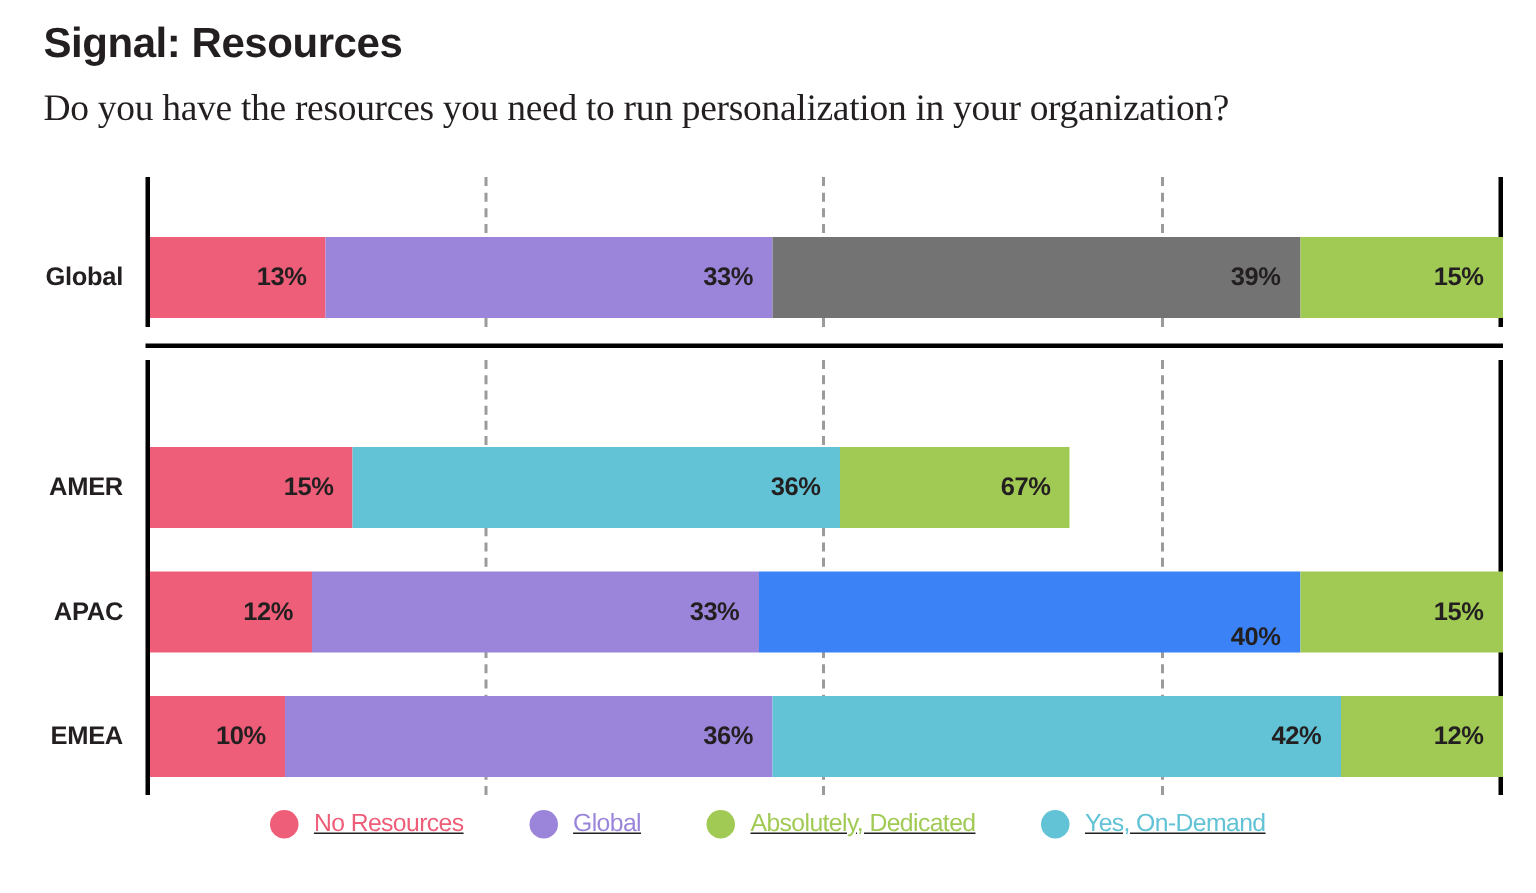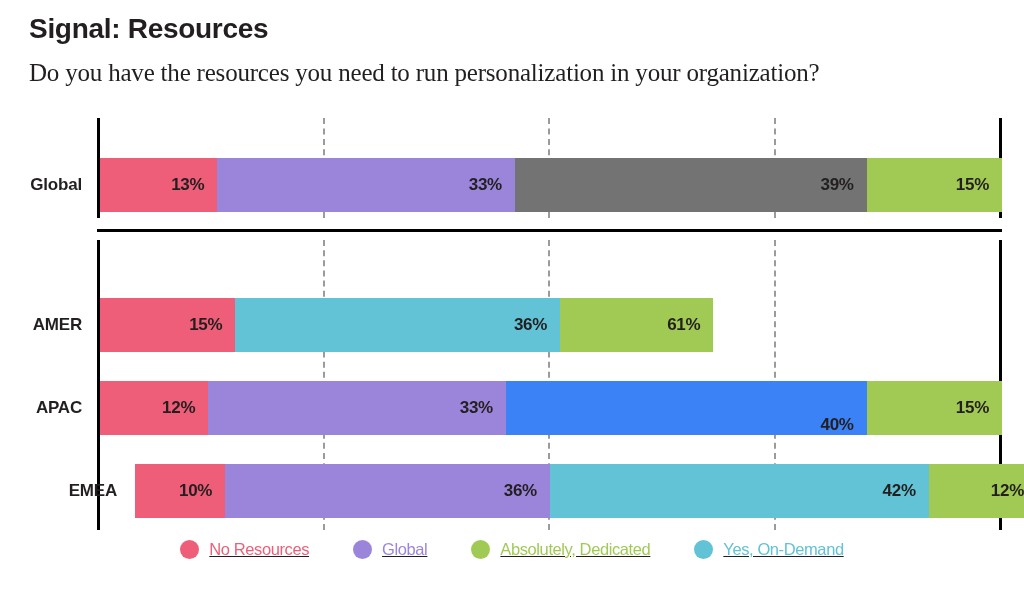--- a/index.html
+++ b/index.html
@@ -192,42 +192,42 @@
     <div class="bar-row" style="top: 168px; border-radius: 24px;">
       <div class="row-label">AMER</div>
       <div class="bar-track">
         <div class="seg" style="width: 135.3px; background: rgb(238, 94, 121);">
           <span class="seg-label">15%</span>
         </div>
         <div class="seg" style="width: 324.72px; background: rgb(97, 195, 213);">
           <span class="seg-label">36%</span>
         </div>
         <div class="seg" style="width: 153.34px; background: rgb(161, 202, 85);">
-          <span class="seg-label">61%</span>
+          <span class="seg-label">67%</span>
         </div>
       </div>
     </div>
     <div class="bar-row" style="top: 251px;">
       <div class="row-label">APAC</div>
       <div class="bar-track">
         <div class="seg" style="width: 108.24px; background: rgb(238, 94, 121);">
           <span class="seg-label">12%</span>
         </div>
         <div class="seg" style="width: 297.66px; background: rgb(155, 133, 219);">
           <span class="seg-label">33%</span>
         </div>
         <div class="seg" style="width: 360.8px; background: #3b82f6; align-items: flex-end;">
           <span class="seg-label">40%</span>
         </div>
         <div class="seg" style="width: 135.3px; background: rgb(161, 202, 85);">
           <span class="seg-label">15%</span>
         </div>
       </div>
     </div>
-    <div class="bar-row" style="top: 334px; padding-left: 35px;">
+    <div class="bar-row" style="top: 334px;">
       <div class="row-label">EMEA</div>
       <div class="bar-track">
         <div class="seg" style="width: 90.2px; background: rgb(238, 94, 121);">
           <span class="seg-label">10%</span>
         </div>
         <div class="seg" style="width: 324.72px; background: rgb(155, 133, 219);">
           <span class="seg-label">36%</span>
         </div>
         <div class="seg" style="width: 378.84px; background: rgb(97, 195, 213); align-items: center;">
           <span class="seg-label">42%</span>

